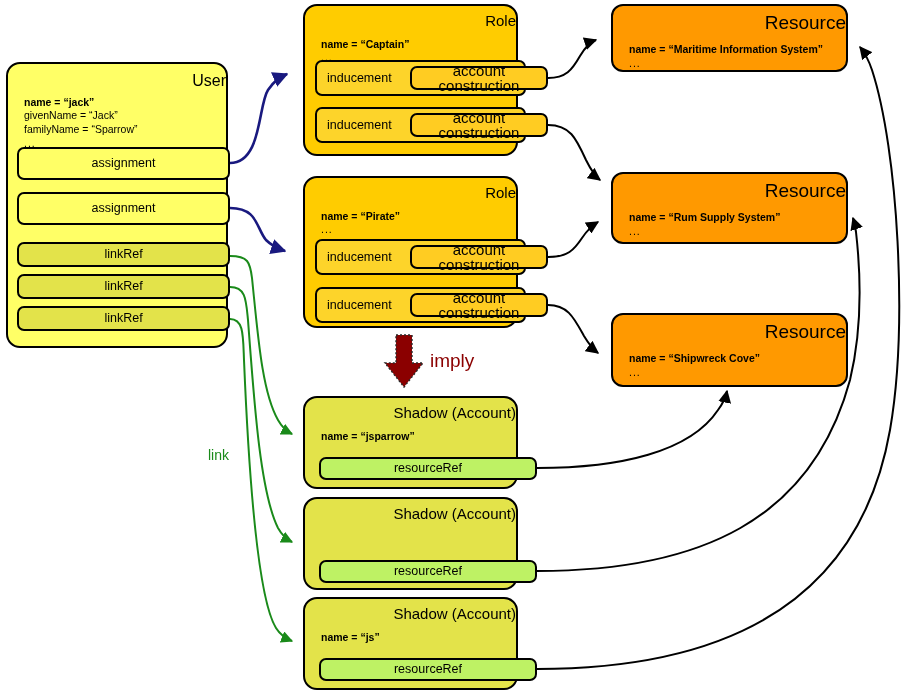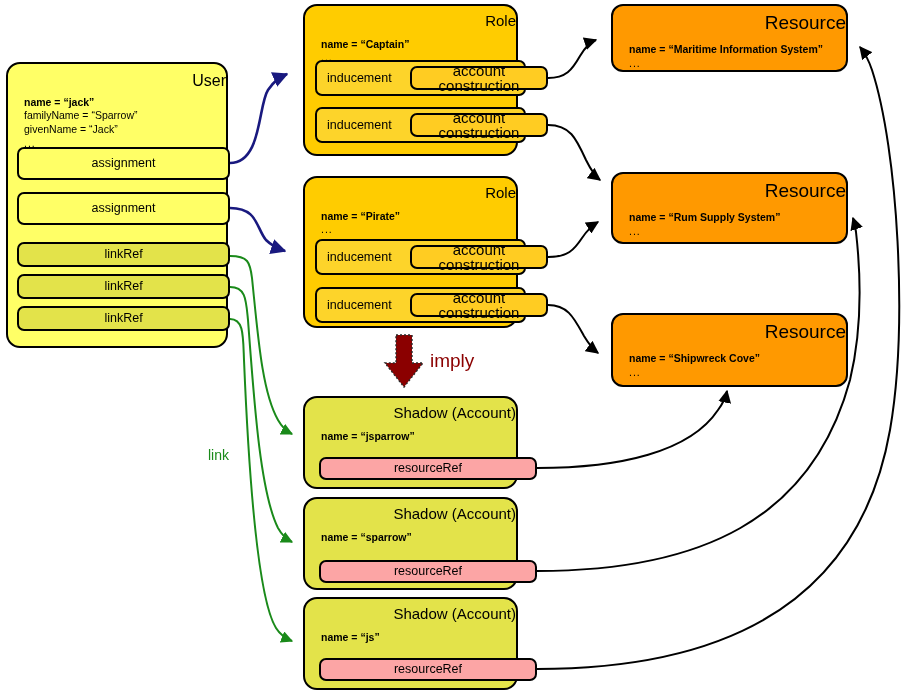--- a/index.html
+++ b/index.html
@@ -65,21 +65,21 @@
     color: #000;
     line-height: 1;
     display: flex;
     align-items: center;
     justify-content: center;
   }
   .slot-assignment { background: #ffff66; }
   .slot-linkref { background: #e3e34a; }
   .slot-inducement { background: #fdd42a; text-align: left; justify-content: flex-start; padding-left: 10px; }
   .slot-acctconstr { background: #ffcc22; font-size: 15px; }
-  .slot-resourceref { background: #fca5a5; }
+  .slot-resourceref { background: #bef264; }
 
   
   .role-node { background: #ffcc00; }
   .role-title { padding-top: 7px; font-size: 15px; }
   .role-attrs { padding-top: 8px; }
 
   
   .resource-node { background: #ff9900; border-radius: 12px; }
   .resource-title { padding-top: 7px; font-size: 19px; }
   .resource-attrs { padding-top: 9px; }
@@ -138,22 +138,22 @@
 
     <path d="M 537 571 C 700 571 812 520 850 380 C 862 330 861 276 856 232 C 855 225 854 221 853 218" fill="none" stroke="#000000" stroke-width="2" marker-end="url(#arrow-black)"></path>
 
     <path d="M 537 669 C 730 669 860 600 890 430 C 908 326 898 150 872 70 C 868 58 864 52 860 47" fill="none" stroke="#000000" stroke-width="2" marker-end="url(#arrow-black)"></path>
   </svg>
 
   <div class="node user-node" style="left:6px; top:62px; width:222px; height:286px;">
     <div class="node-title user-title">User</div>
     <div class="node-attrs user-attrs">
       <div class="attr-bold">name = “jack”</div>
+      <div class="attr-plain">givenName = “Jack”</div>
       <div class="attr-plain">familyName = “Sparrow”</div>
-      <div class="attr-plain">givenName = “Jack”</div>
       <div class="attr-ellipsis">...</div>
     </div>
   </div>
 
   <div class="slot slot-assignment" style="left:17px; top:147px; width:213px; height:33px;">
     <span>assignment</span>
   </div>
   <div class="slot slot-assignment" style="left:17px; top:192px; width:213px; height:33px;">
     <span>assignment</span>
   </div>
@@ -246,23 +246,20 @@
     <div class="node-attrs shadow-attrs">
       <div class="attr-bold">name = “jsparrow”</div>
     </div>
   </div>
   <div class="slot slot-resourceref" style="left:319px; top:457px; width:218px; height:23px;">
     <span>resourceRef</span>
   </div>
 
   <div class="node shadow-node" style="left:303px; top:497px; width:215px; height:93px;">
     <div class="node-title shadow-title">Shadow (Account)</div>
-    <div class="node-attrs shadow-attrs">
-      <div class="attr-bold">name = “sparrow”</div>
-    </div>
   </div>
   <div class="slot slot-resourceref" style="left:319px; top:560px; width:218px; height:23px;">
     <span>resourceRef</span>
   </div>
 
   <div class="node shadow-node" style="left:303px; top:597px; width:215px; height:93px;">
     <div class="node-title shadow-title">Shadow (Account)</div>
     <div class="node-attrs shadow-attrs">
       <div class="attr-bold">name = “js”</div>
     </div>

